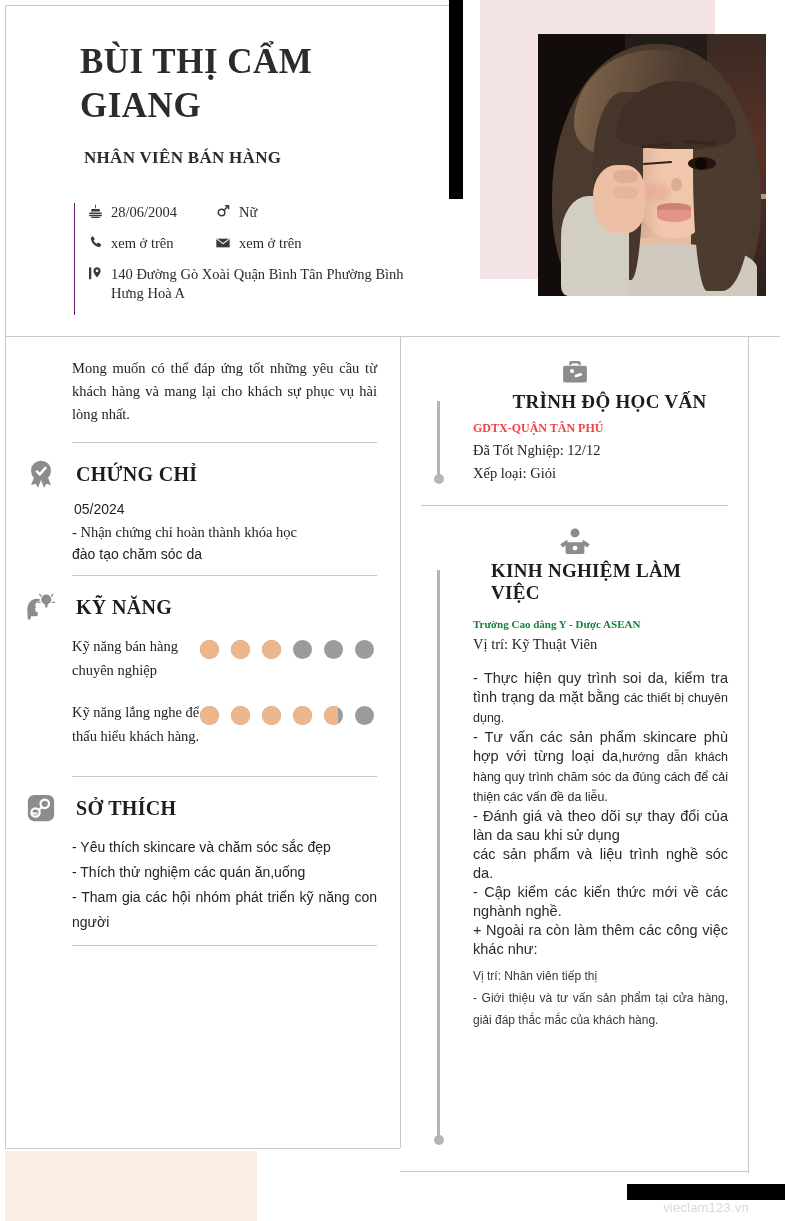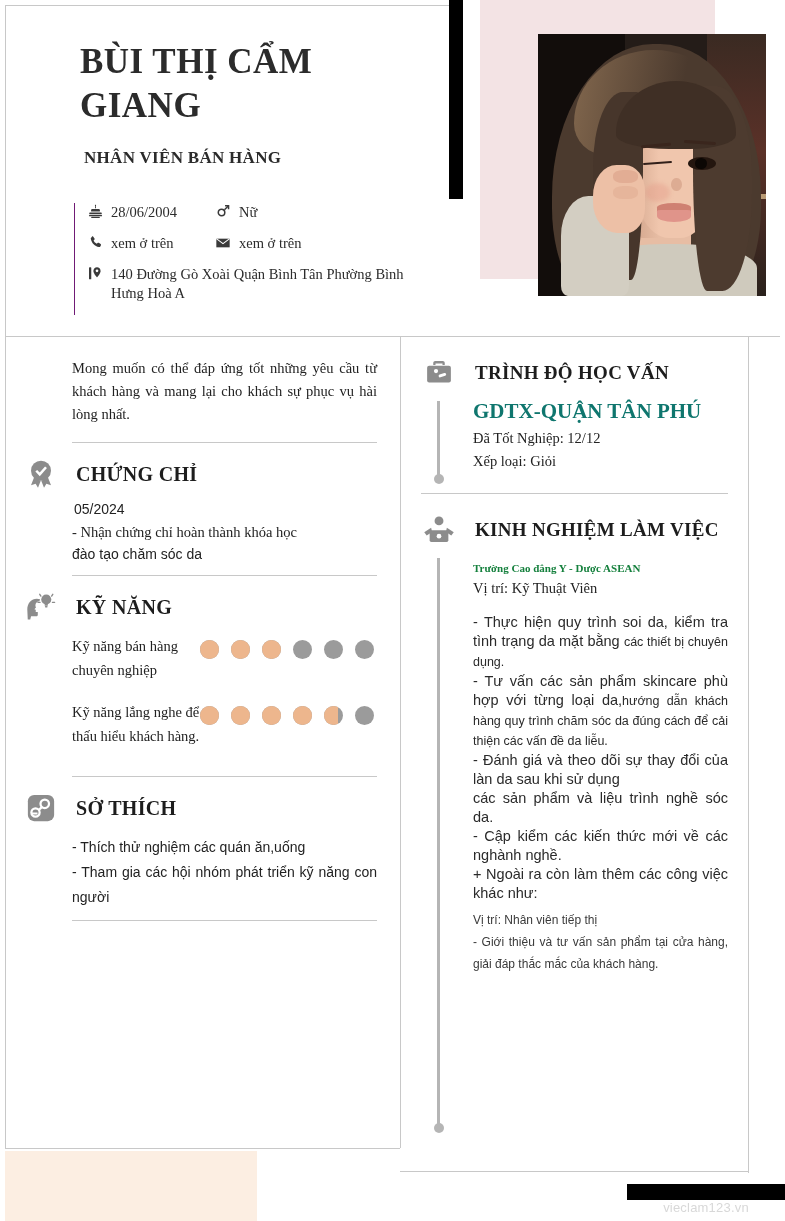--- a/index.html
+++ b/index.html
@@ -218,36 +218,36 @@
   .dot .fill { position: absolute; left: 0; top: 0; height: 100%; background: #edb68d; }
 
   .hobby-line {
     font-family: "Liberation Sans", sans-serif;
     font-size: 14px; line-height: 25px; color: #222;
     text-align: justify;
   }
 
   
   .r-section { padding: 18px 20px 14px 72px; position: relative; }
-  .r-head { display: flex; align-items: center; margin-bottom: 8px; }
+  .r-head { display: flex; align-items: center; margin-bottom: 8px; flex-direction: column; }
   .r-icon {
     width: 36px; height: 36px; flex: none; margin-left: -52px;
     display: flex; align-items: center; justify-content: center;
     color: #8c8c8c;
   }
   .r-title { font-size: 19px; font-weight: 700; color: #1d1d1d;
              letter-spacing: .3px; margin-left: 18px; }
   .timeline {
     position: absolute; left: 36px; width: 3px; background: #b5b5b5;
   }
   .timeline .tl-dot {
     position: absolute; left: -3.5px; bottom: -9px;
     width: 10px; height: 10px; border-radius: 50%; background: #b5b5b5;
   }
-  .edu-org { font-size: 21px; font-weight: 700; color: #0f766e; margin-bottom: 3px; }
+  .edu-org { font-size: 12px; font-weight: 700; color: #ef4444; margin-bottom: 3px; }
   .edu-line { font-size: 14.5px; line-height: 23px; color: #222; }
 
   .exp-org {
     font-family: Liberation Serif, serif;
     font-size: 11px; font-weight: 700; line-height: 24px; color: #15803d;
     text-align: justify;
   }
   .exp-date {
     font-family: "Liberation Sans", sans-serif;
     font-size: 14.5px; font-weight: 700; color: #1d1d1d; margin-top: 0px;
@@ -467,20 +467,21 @@
             <rect x="1.5" y="1.5" width="21" height="21" rx="5"></rect>
             <circle cx="15" cy="8.6" r="3.4" fill="none" stroke="#ffffff" stroke-width="1.8"></circle>
             <circle cx="7.6" cy="15.6" r="3.3" fill="none" stroke="#ffffff" stroke-width="1.8"></circle>
             <path d="M10.3 13.6 13 10.9" stroke="#ffffff" stroke-width="1.8" fill="none"></path>
             <path d="M4.6 16.4h4.6" stroke="#ffffff" stroke-width="1.6" fill="none"></path>
           </svg>
         </span>
         <span class="sec-title">SỞ THÍCH</span>
       </div>
       <div id="hobbies-list">
+          <div class="hobby-line">-  Yêu thích skincare và chăm sóc sắc đẹp</div>
           <div class="hobby-line">- Thích thử nghiệm các quán ăn,uống</div>
           <div class="hobby-line">- Tham gia các hội nhóm phát triển kỹ năng con người</div>
         </div>
     </div>
     <div class="sec-rule"></div>
 
   </div>
 
   <div class="col-right">
 

